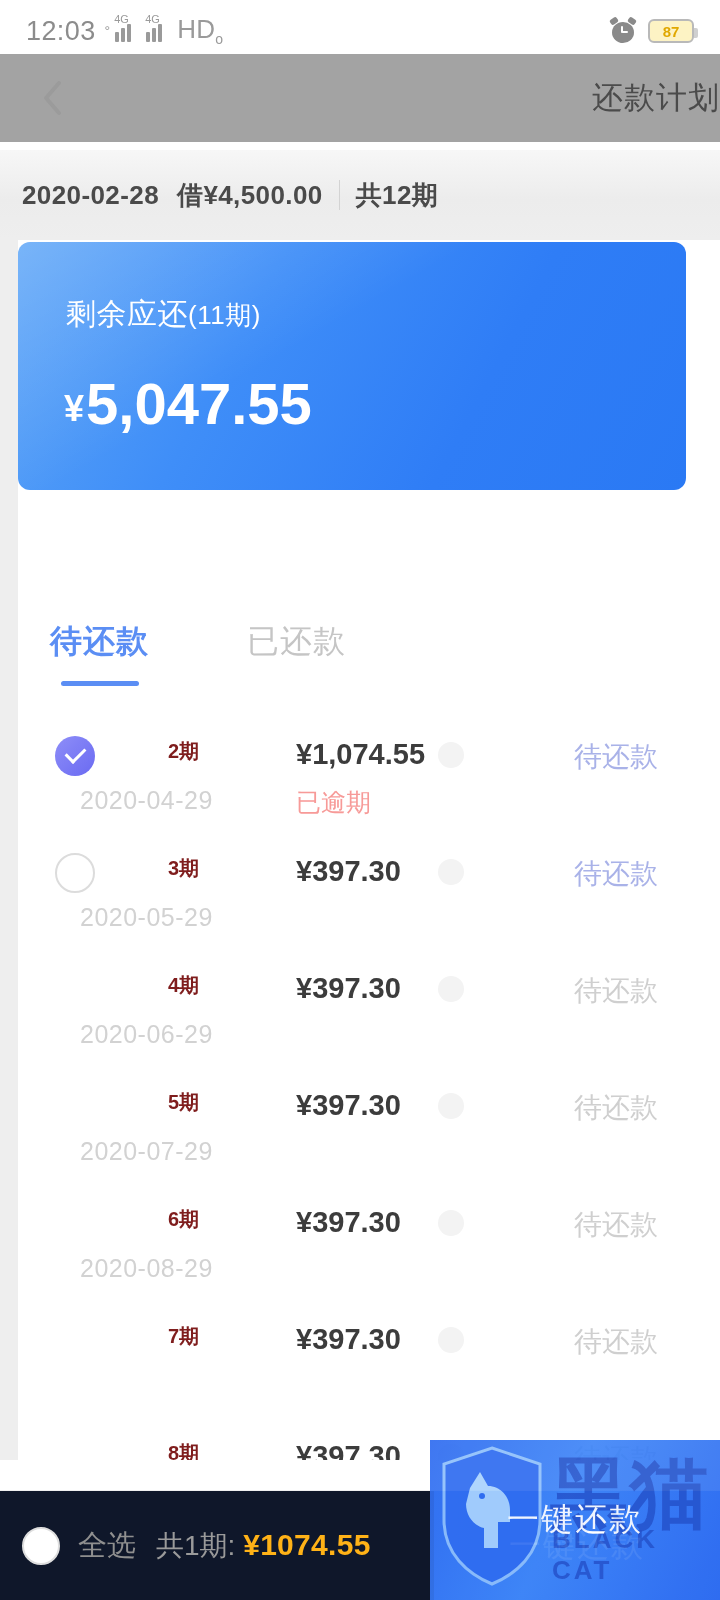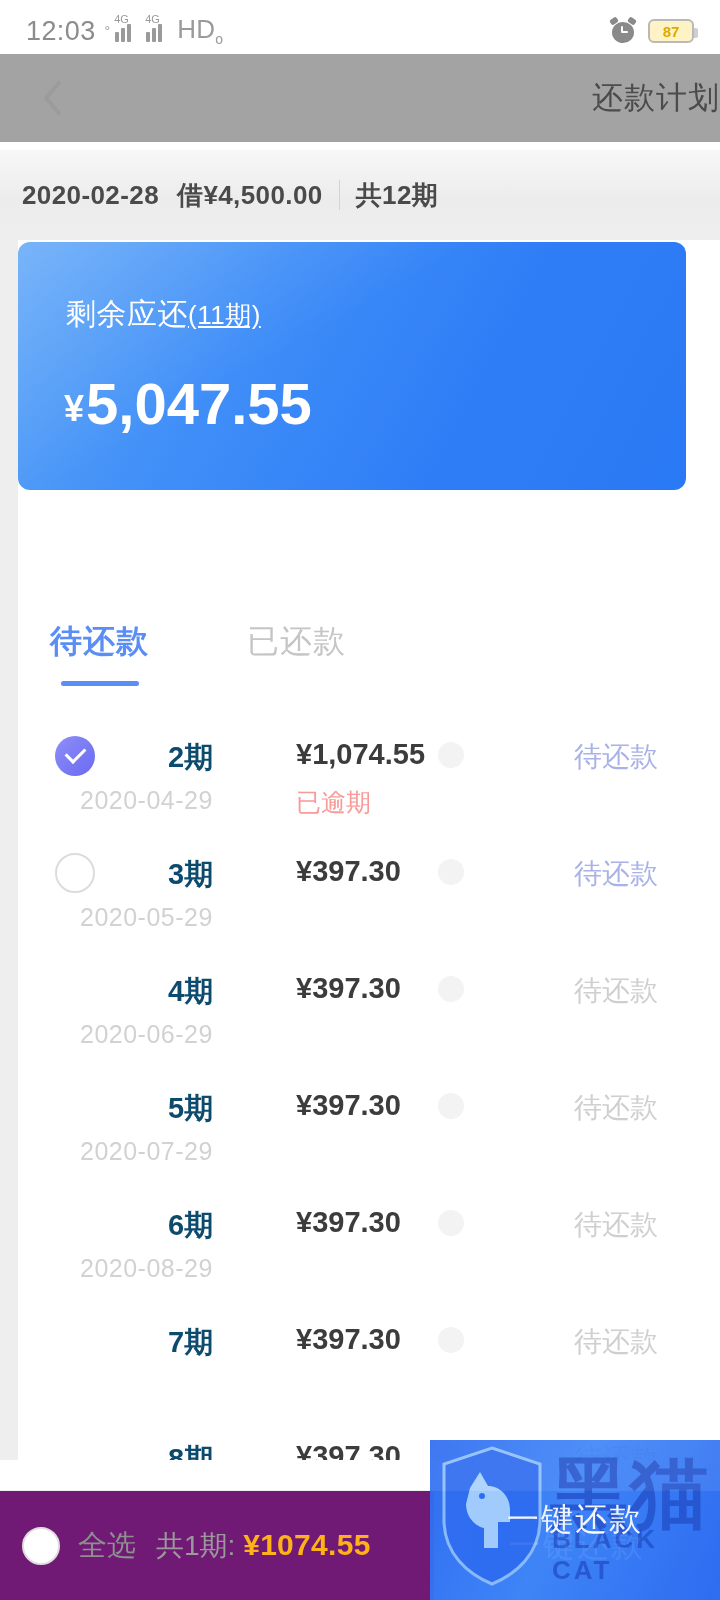--- a/index.html
+++ b/index.html
@@ -112,21 +112,21 @@
     overflow: hidden;
   }
   .card:before{
     content:""; position:absolute; inset:0;
     background: linear-gradient(150deg, rgba(255,255,255,.18) 0%, rgba(255,255,255,0) 42%);
   }
   .card-label {
     position: absolute; left: 48px; top: 52px;
     font-size: 30px; color: #ffffff; letter-spacing: .5px;
   }
-  .card-label small { font-size: 26px; text-decoration: underline; }
+  .card-label small { font-size: 26px; }
   .card-amount {
     position: absolute; left: 46px; top: 128px;
     font-size: 58px; font-weight: bold; color: #ffffff; letter-spacing: 0px;
   }
   .card-amount .yen { font-size: 36px; font-weight: bold; vertical-align: 3px; margin-right: 2px; }
 
   
   .balrow {
     position: absolute; left: 18px; top: 537px;
     width: 668px; height: 64px;
@@ -168,21 +168,21 @@
   .radio.on:after {
     content:""; position:absolute; left:11px; top:11px;
     width: 16px; height: 9px;
     border-left: 3px solid #fff; border-bottom: 3px solid #fff;
     transform: rotate(-45deg);
   }
   .radio.off { border: 2px solid #dcdcdc; background: #fff; }
 
   .row .period {
     position: absolute; left: 150px; top: 2px;
-    font-size: 29px; font-weight: bold; color: #0c4a6e;
+    font-size: 20px; font-weight: bold; color: #7f1d1d;
   }
   .row .amount {
     position: absolute; left: 278px; top: 2px;
     font-size: 29px; font-weight: bold; color: #3c3c3c;
   }
   .row .info-dot {
     position: absolute; left: 420px; top: 6px;
     width: 26px; height: 26px; border-radius: 50%;
     background: #f3f3f3; cursor: pointer;
   }
@@ -199,21 +199,21 @@
   }
   .row .overdue {
     position: absolute; left: 278px; top: 0;
     font-size: 25px; color: #f79a98;
   }
 
   
   .bottombar {
     position: absolute; left: 0; bottom: 0;
     width: 720px; height: 110px;
-    background: #701a75;
+    background: #0f172a;
     border-top: 1px solid #f0f0f0;
     display: flex; align-items: center;
   }
   .bb-radio {
     margin-left: 22px; width: 38px; height: 38px; border-radius: 50%;
     border: 2px solid #dedede; background: #fff; cursor: pointer; flex: none;
   }
   .bb-all { margin-left: 18px; font-size: 29px; color: #8f8f8f; }
   .bb-total { margin-left: 20px; font-size: 28px; color: #9a9a9a; }
   .bb-total b { color: #ffb217; font-size: 30px; font-weight: bold; letter-spacing: .3px; }

